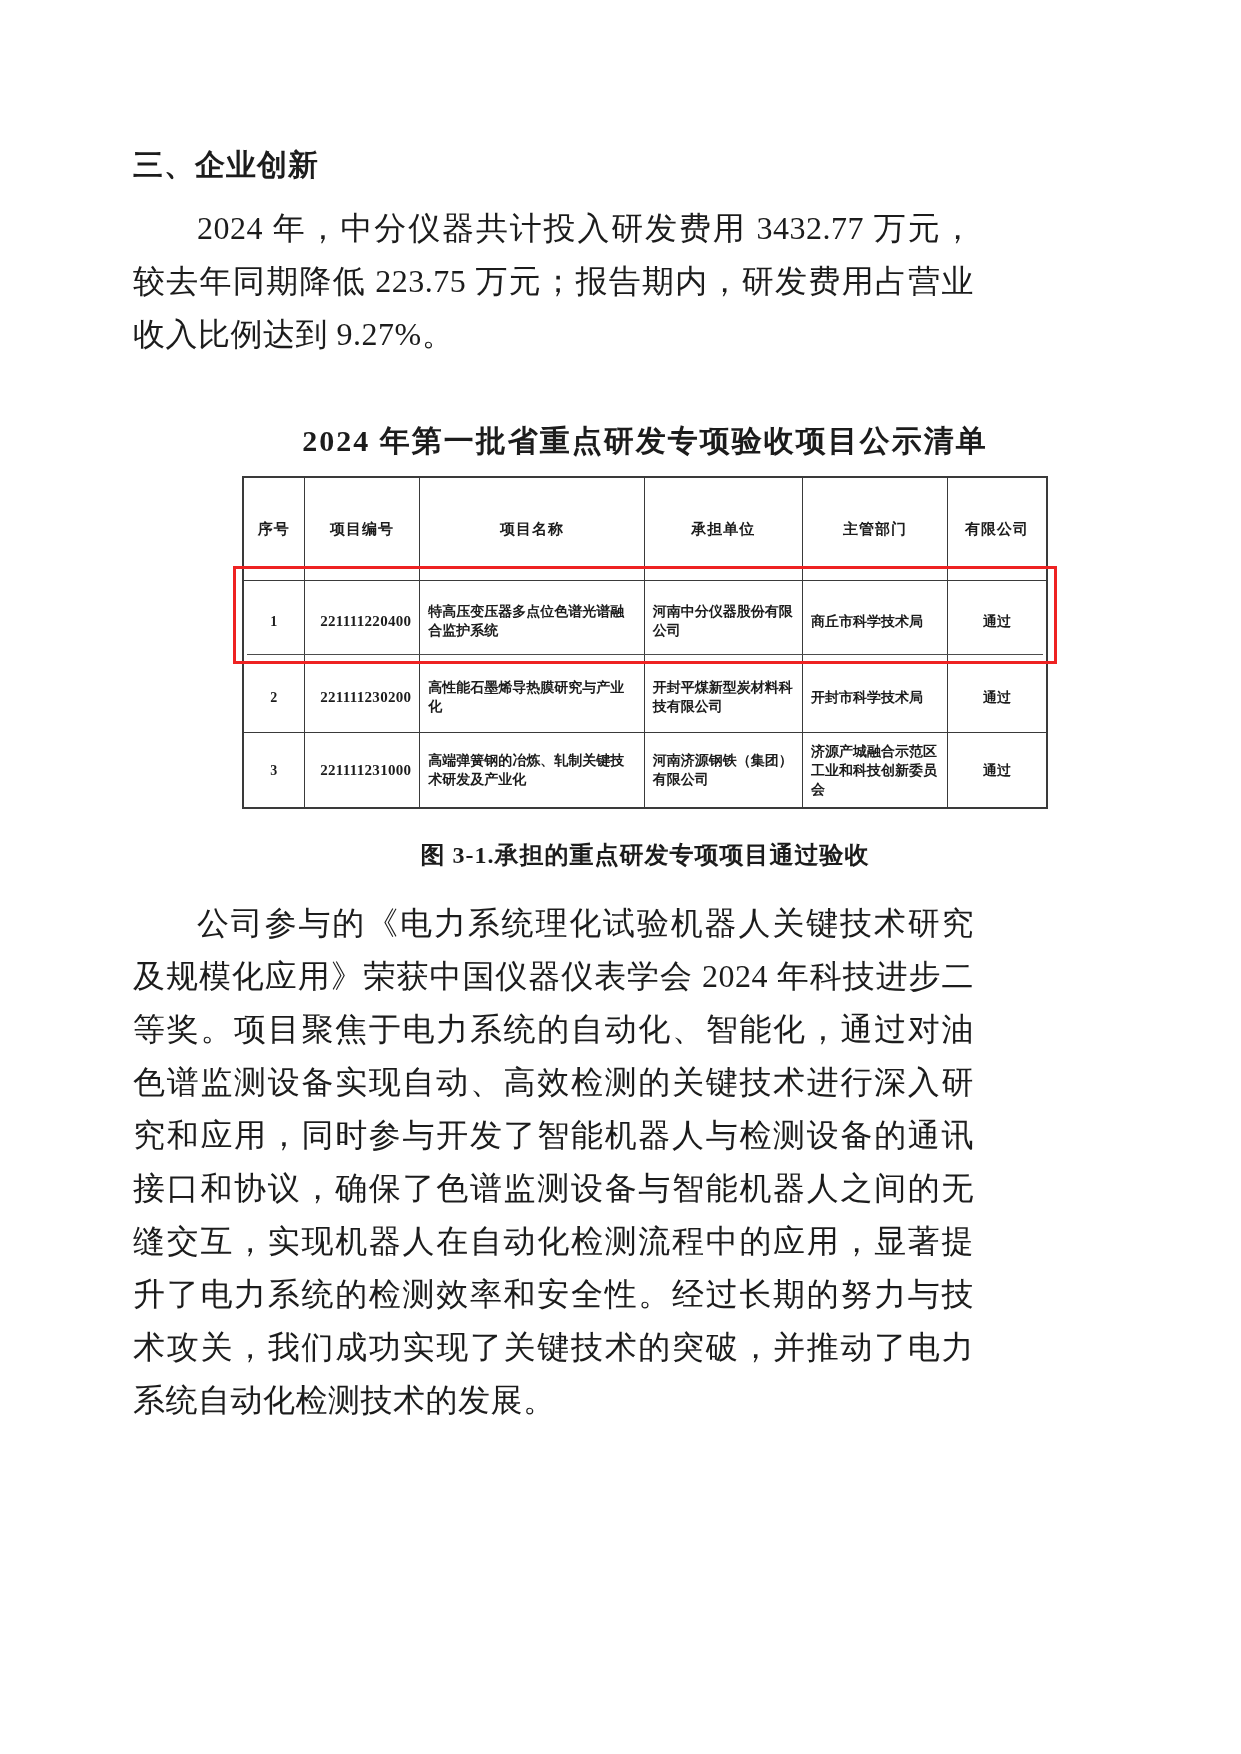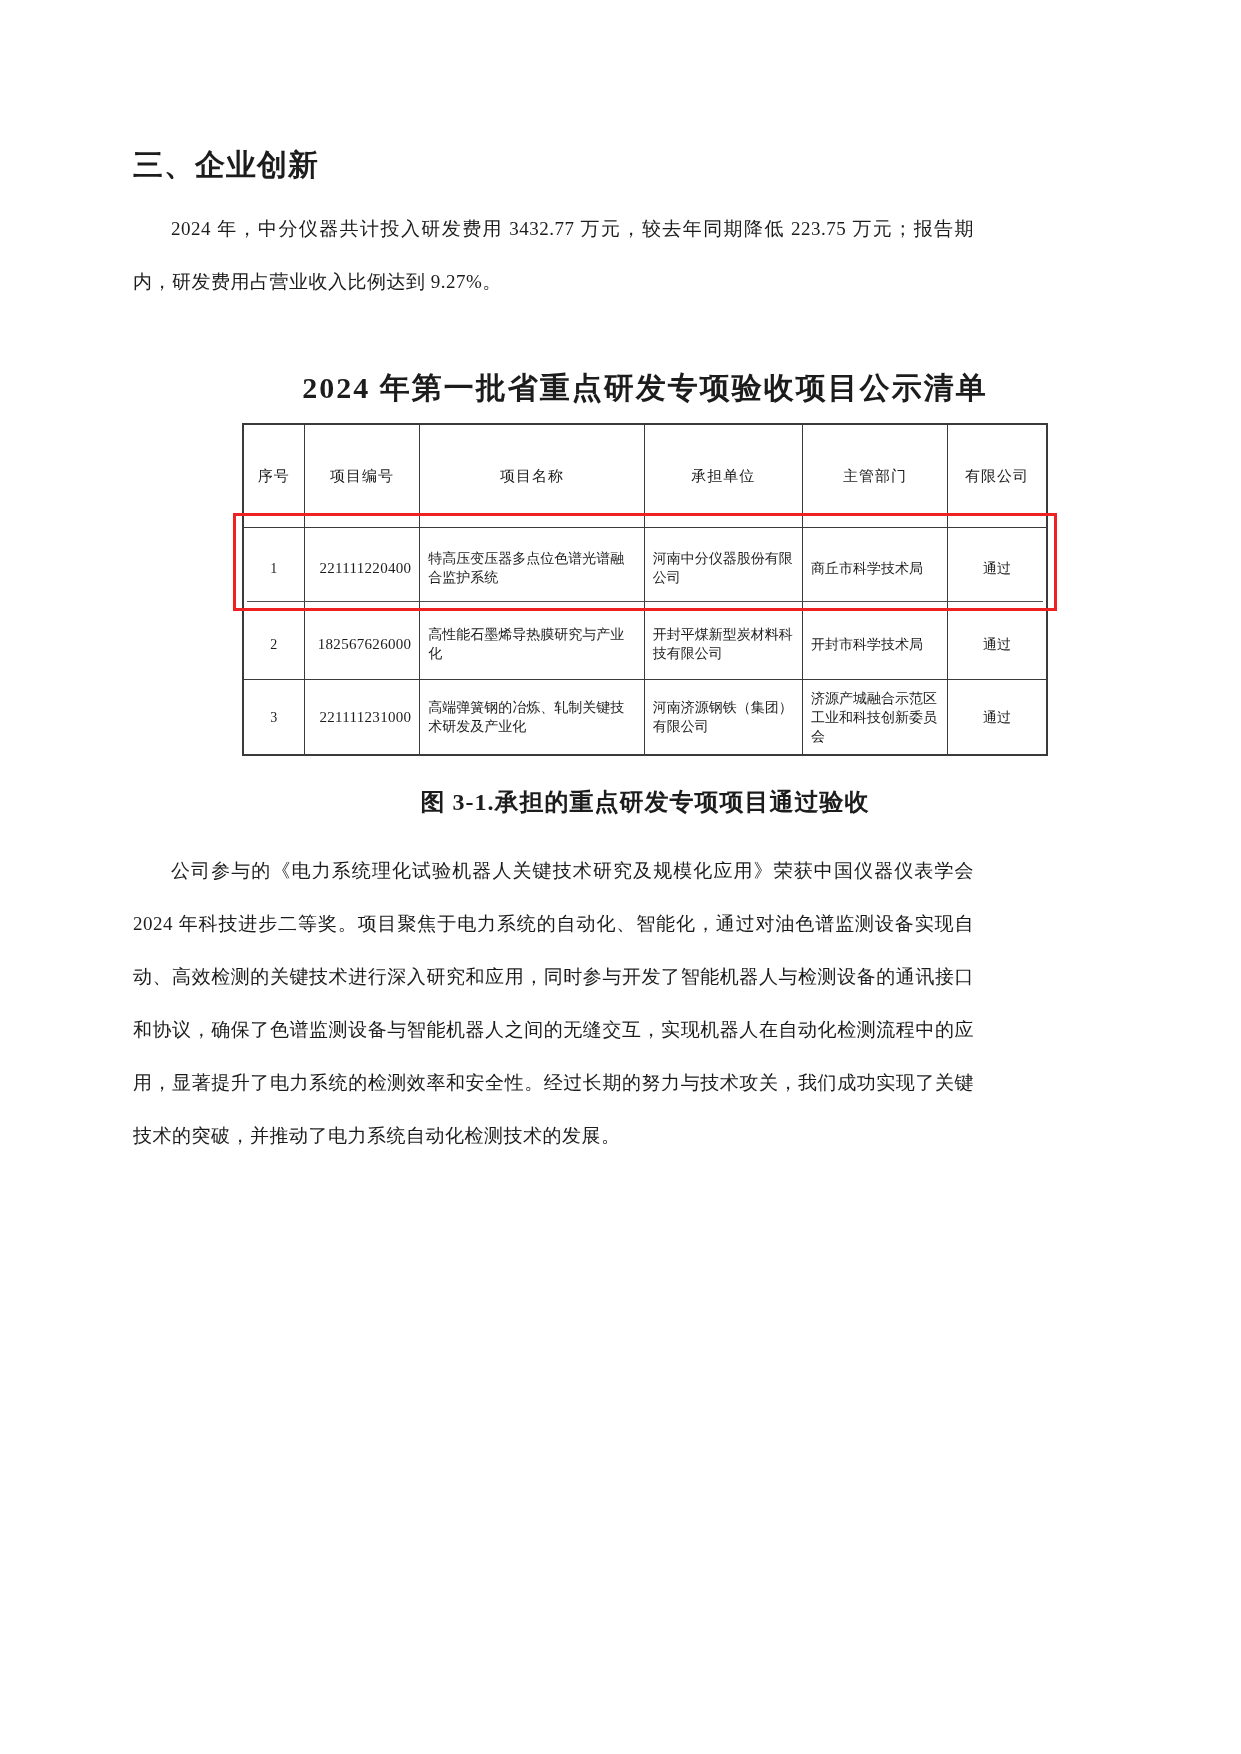--- a/index.html
+++ b/index.html
@@ -18,21 +18,21 @@
   }
   .section-heading{
     font-family:"Liberation Sans","DejaVu Sans",sans-serif;
     font-size:30px;
     font-weight:bold;
     margin:0 0 16px 0;
     letter-spacing:1px;
   }
   p.body-par{
     margin:0;
-    font-size:19px;
+    font-size:32px;
     line-height:53px;
     text-align:justify;
     text-indent:2em;
     letter-spacing:0.5px;
   }
   .attachment-label{
     margin:26px 0 0 26px;
     font-size:22px;
     font-weight:bold;
     letter-spacing:1px;
@@ -58,20 +58,21 @@
     table-layout:fixed;
     border:2px solid #3a3a3a;
     font-size:14px;
   }
   table.project-table td{
     border:1px solid #3a3a3a;
     padding:3px 8px;
     line-height:19px;
     vertical-align:middle;
     word-break:break-all;
+    font-weight:bold;
   }
   tr.t-header td{
     height:96px;
     text-align:center;
     font-size:15px;
     letter-spacing:1px;
     padding:3px 4px;
   }
   tr.row1 td{height:74px;}
   tr.row2 td{height:64px;}
@@ -142,21 +143,21 @@
           <tr class="row1">
             <td class="c-center">1</td>
             <td class="c-num">221111220400</td>
             <td class="c-left">特高压变压器多点位色谱光谱融合监护系统</td>
             <td class="c-left">河南中分仪器股份有限公司</td>
             <td class="c-left">商丘市科学技术局</td>
             <td class="c-center">通过</td>
           </tr>
           <tr class="row2">
             <td class="c-center">2</td>
-            <td class="c-num">182567626000</td>
+            <td class="c-num">221111230200</td>
             <td class="c-left">高性能石墨烯导热膜研究与产业化</td>
             <td class="c-left">开封平煤新型炭材料科技有限公司</td>
             <td class="c-left">开封市科学技术局</td>
             <td class="c-center">通过</td>
           </tr>
           <tr class="row3">
             <td class="c-center">3</td>
             <td class="c-num">221111231000</td>
             <td class="c-left">高端弹簧钢的冶炼、轧制关键技术研发及产业化</td>
             <td class="c-left">河南济源钢铁（集团）有限公司</td>

